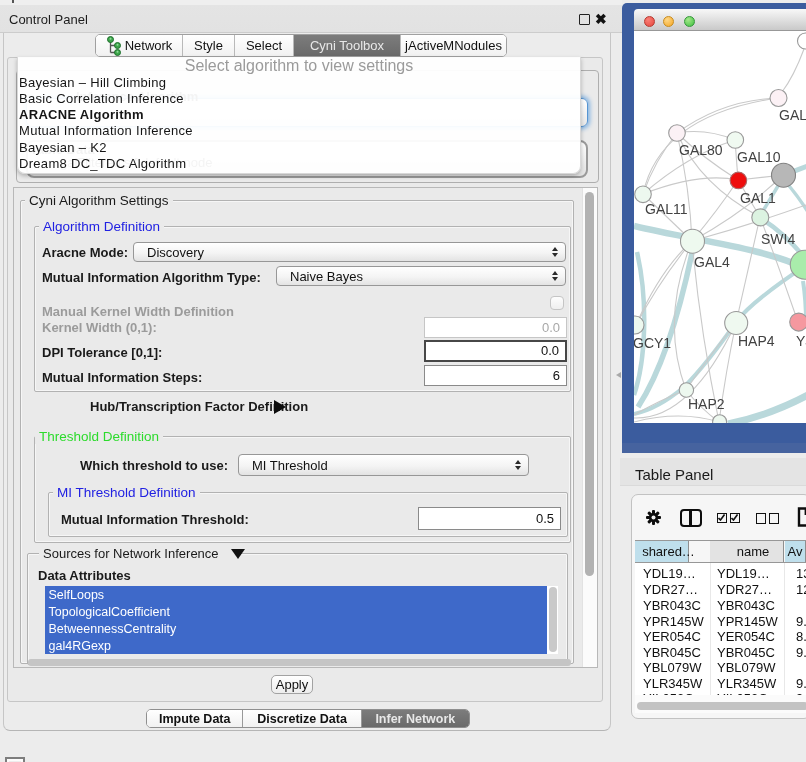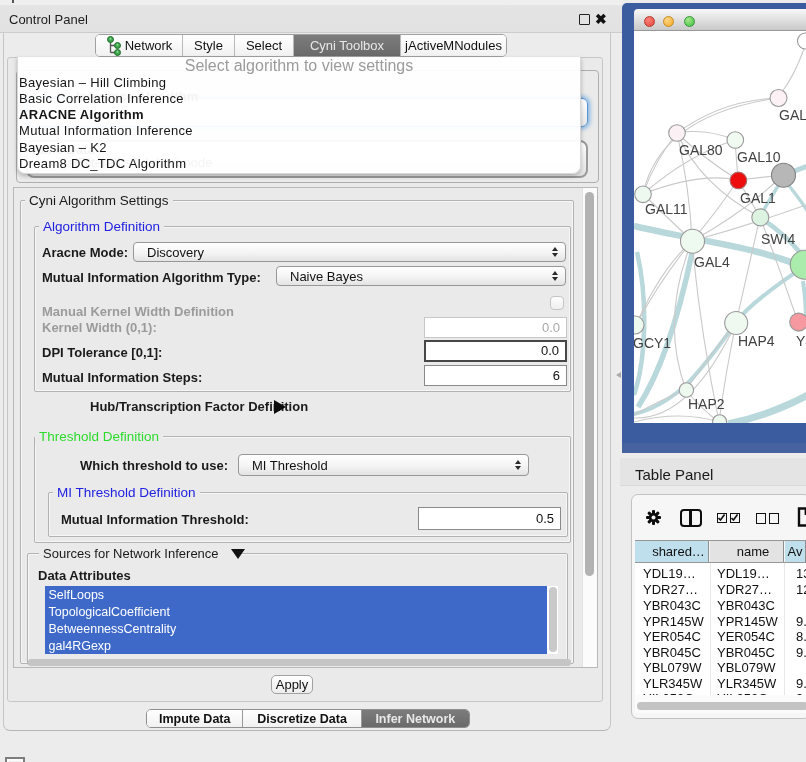--- a/index.html
+++ b/index.html
@@ -319,21 +319,21 @@
   </div>
 <div class="abs" style="left:755.5px; top:513px; width:10.5px; height:10.5px; border:1.6px solid #111;"></div>
 <div class="abs" style="left:768.5px; top:513px; width:10.5px; height:10.5px; border:1.6px solid #111;"></div>
 <div class="abs" style="left:797px; top:507px; width:16px; height:20px;">
 <svg width="16" height="20" viewBox="0 0 16 20">
       <path d="M2,1.5 L9,1.5 L14,6.5 L14,18.5 L2,18.5 Z" fill="none" stroke="#0d0d0d" stroke-width="2.4"></path>
       <path d="M8.5,2 L8.5,7 L13.5,7" fill="none" stroke="#0d0d0d" stroke-width="1.8"></path>
     </svg>
 </div>
 <div class="abs" id="theader">
-  <div class="hcell" style="left:0; width:74px; background:#bfdfec;">
+  <div class="hcell" style="left:0; width:54px; background:#bfdfec;">
       <span style="margin-left:14px;">shared…</span>
     </div>
   <div class="hcell" style="left:75px; width:74px; background:#e3e3e3;">
       <span style="margin-left:13px;">name</span>
     </div>
   <div class="hcell" style="left:150px; width:21px; background:#bfdfec;">Av</div>
 </div>
 <div class="abs" id="tbody">
   <div class="vline" style="left:75px;"></div>
   <div class="vline" style="left:149px;"></div>

